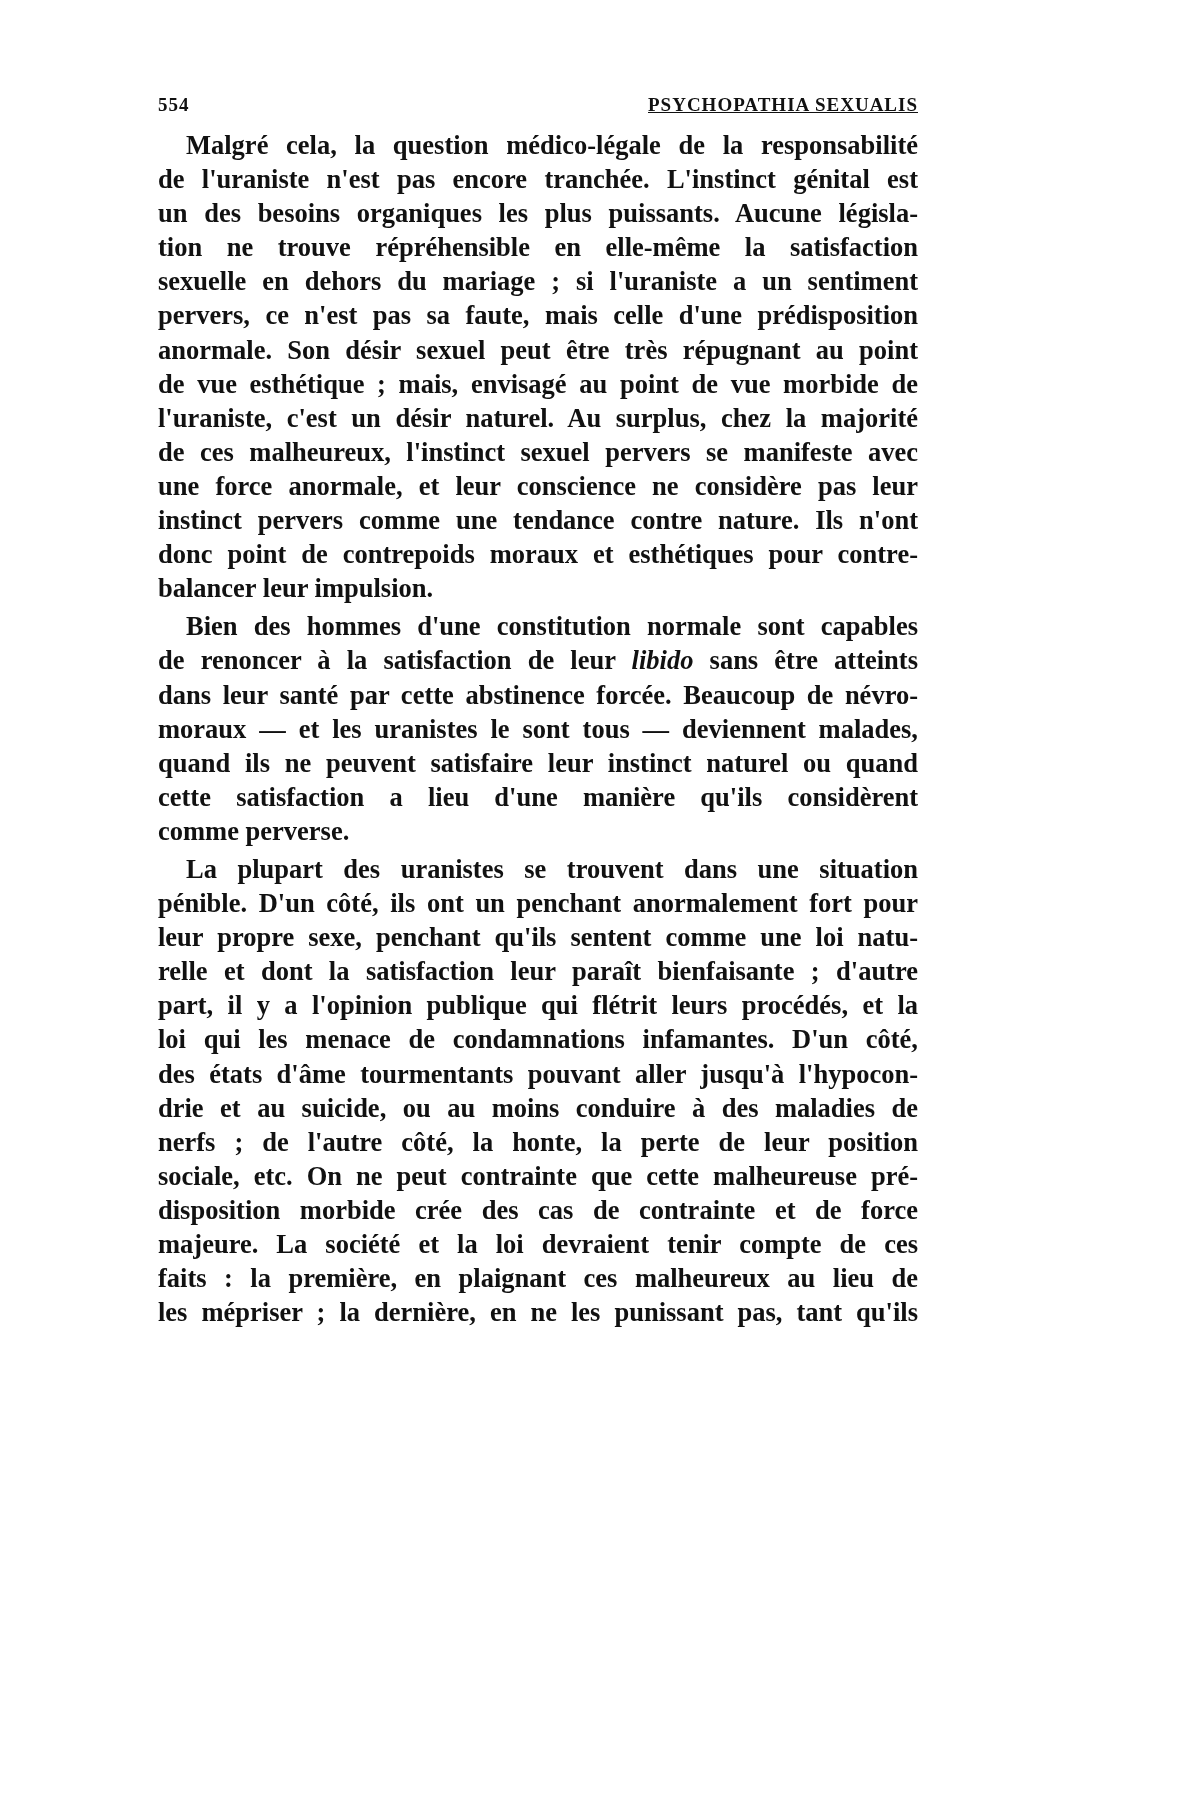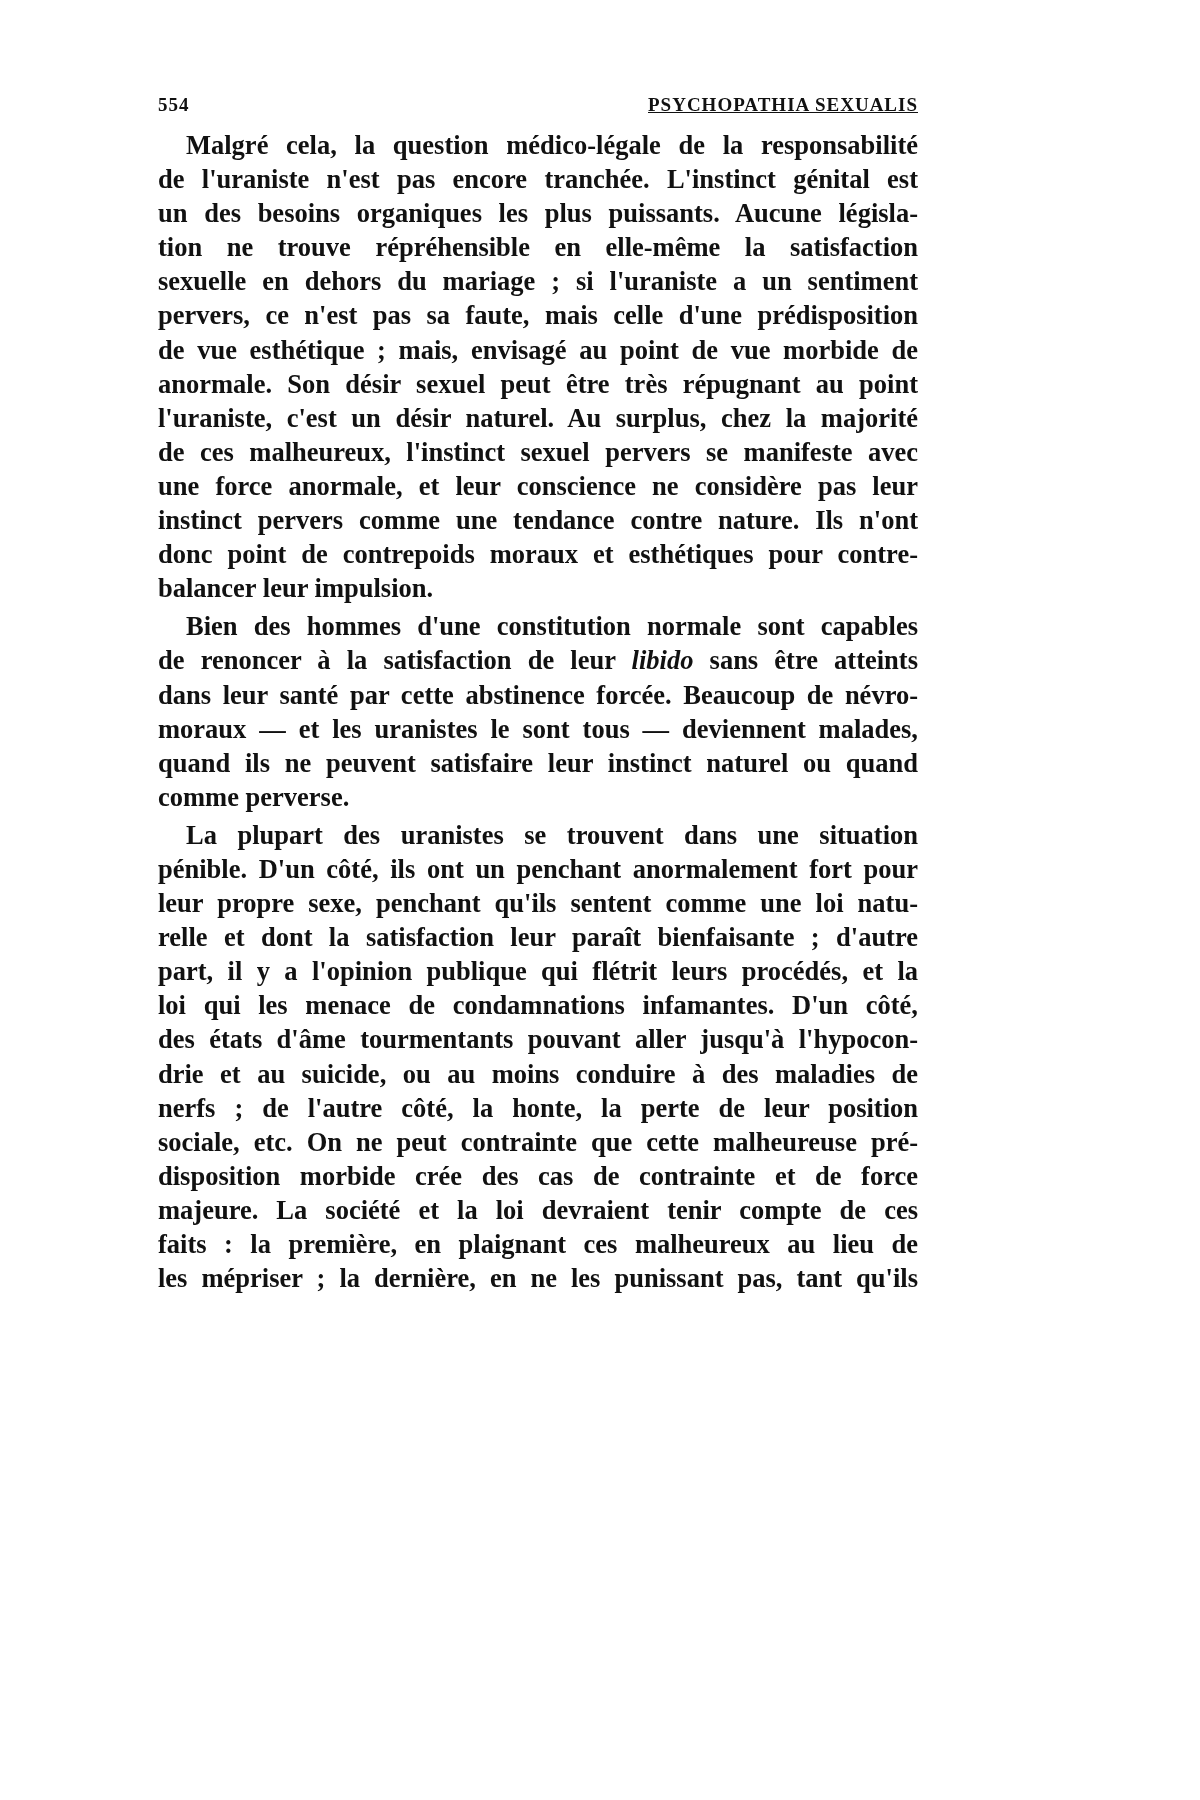--- a/index.html
+++ b/index.html
@@ -28,36 +28,37 @@
     <span class="running-title">PSYCHOPATHIA SEXUALIS</span>
   </div>
   <div class="body-text" id="body">
       <div>
         <span class="line indent">Malgré cela, la question médico-légale de la responsabilité</span>
         <span class="line">de l'uraniste n'est pas encore tranchée. L'instinct génital est</span>
         <span class="line">un des besoins organiques les plus puissants. Aucune législa-</span>
         <span class="line">tion ne trouve répréhensible en elle-même la satisfaction</span>
         <span class="line">sexuelle en dehors du mariage ; si l'uraniste a un sentiment</span>
         <span class="line">pervers, ce n'est pas sa faute, mais celle d'une prédisposition</span>
+        <span class="line">anormale. Son désir sexuel peut être très répugnant au point</span>
         <span class="line">de vue esthétique ; mais, envisagé au point de vue morbide de</span>
-        <span class="line">anormale. Son désir sexuel peut être très répugnant au point</span>
         <span class="line">l'uraniste, c'est un désir naturel. Au surplus, chez la majorité</span>
         <span class="line">de ces malheureux, l'instinct sexuel pervers se manifeste avec</span>
         <span class="line">une force anormale, et leur conscience ne considère pas leur</span>
         <span class="line">instinct pervers comme une tendance contre nature. Ils n'ont</span>
         <span class="line">donc point de contrepoids moraux et esthétiques pour contre-</span>
         <span class="line last">balancer leur impulsion.</span>
       </div>
       <div class="para-gap"></div>
       <div>
         <span class="line indent">Bien des hommes d'une constitution normale sont capables</span>
         <span class="line">de renoncer à la satisfaction de leur <em>libido</em> sans être atteints</span>
         <span class="line">dans leur santé par cette abstinence forcée. Beaucoup de névro-</span>
         <span class="line">moraux — et les uranistes le sont tous — deviennent malades,</span>
         <span class="line">quand ils ne peuvent satisfaire leur instinct naturel ou quand</span>
+        <span class="line">cette satisfaction a lieu d'une manière qu'ils considèrent</span>
         <span class="line last">comme perverse.</span>
       </div>
       <div class="para-gap"></div>
       <div>
         <span class="line indent">La plupart des uranistes se trouvent dans une situation</span>
         <span class="line">pénible. D'un côté, ils ont un penchant anormalement fort pour</span>
         <span class="line">leur propre sexe, penchant qu'ils sentent comme une loi natu-</span>
         <span class="line">relle et dont la satisfaction leur paraît bienfaisante ; d'autre</span>
         <span class="line">part, il y a l'opinion publique qui flétrit leurs procédés, et la</span>
         <span class="line">loi qui les menace de condamnations infamantes. D'un côté,</span>

